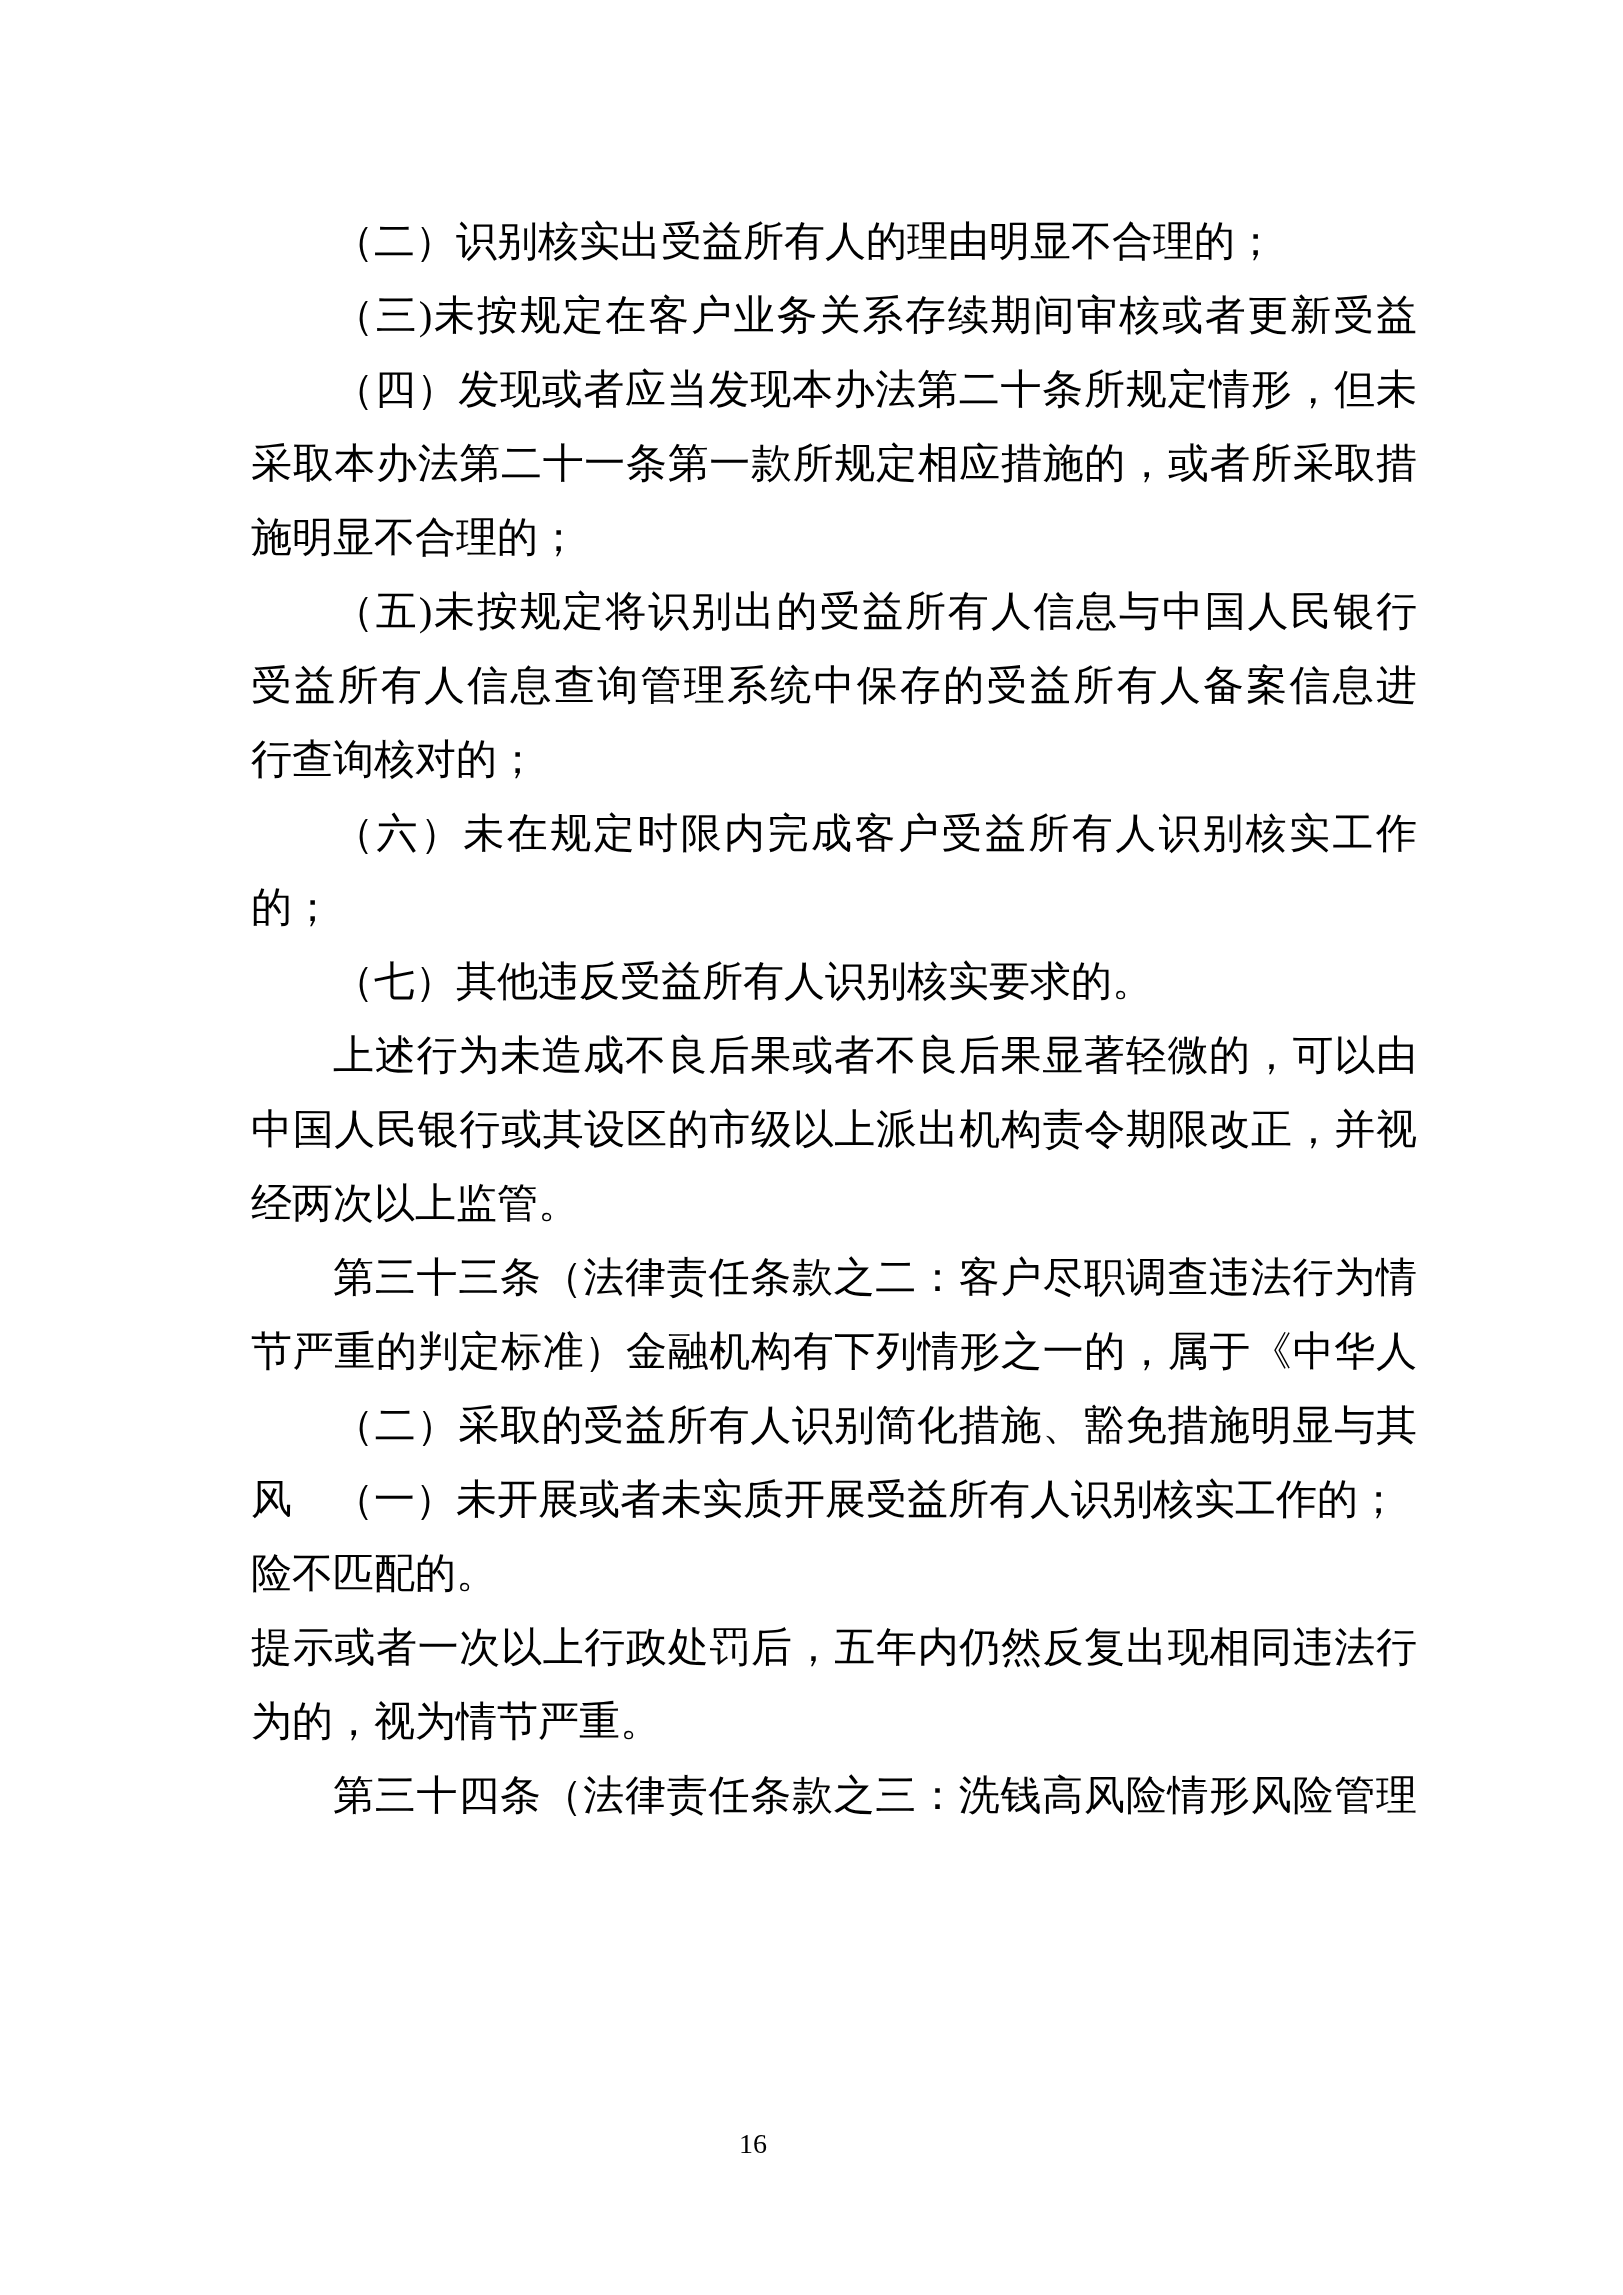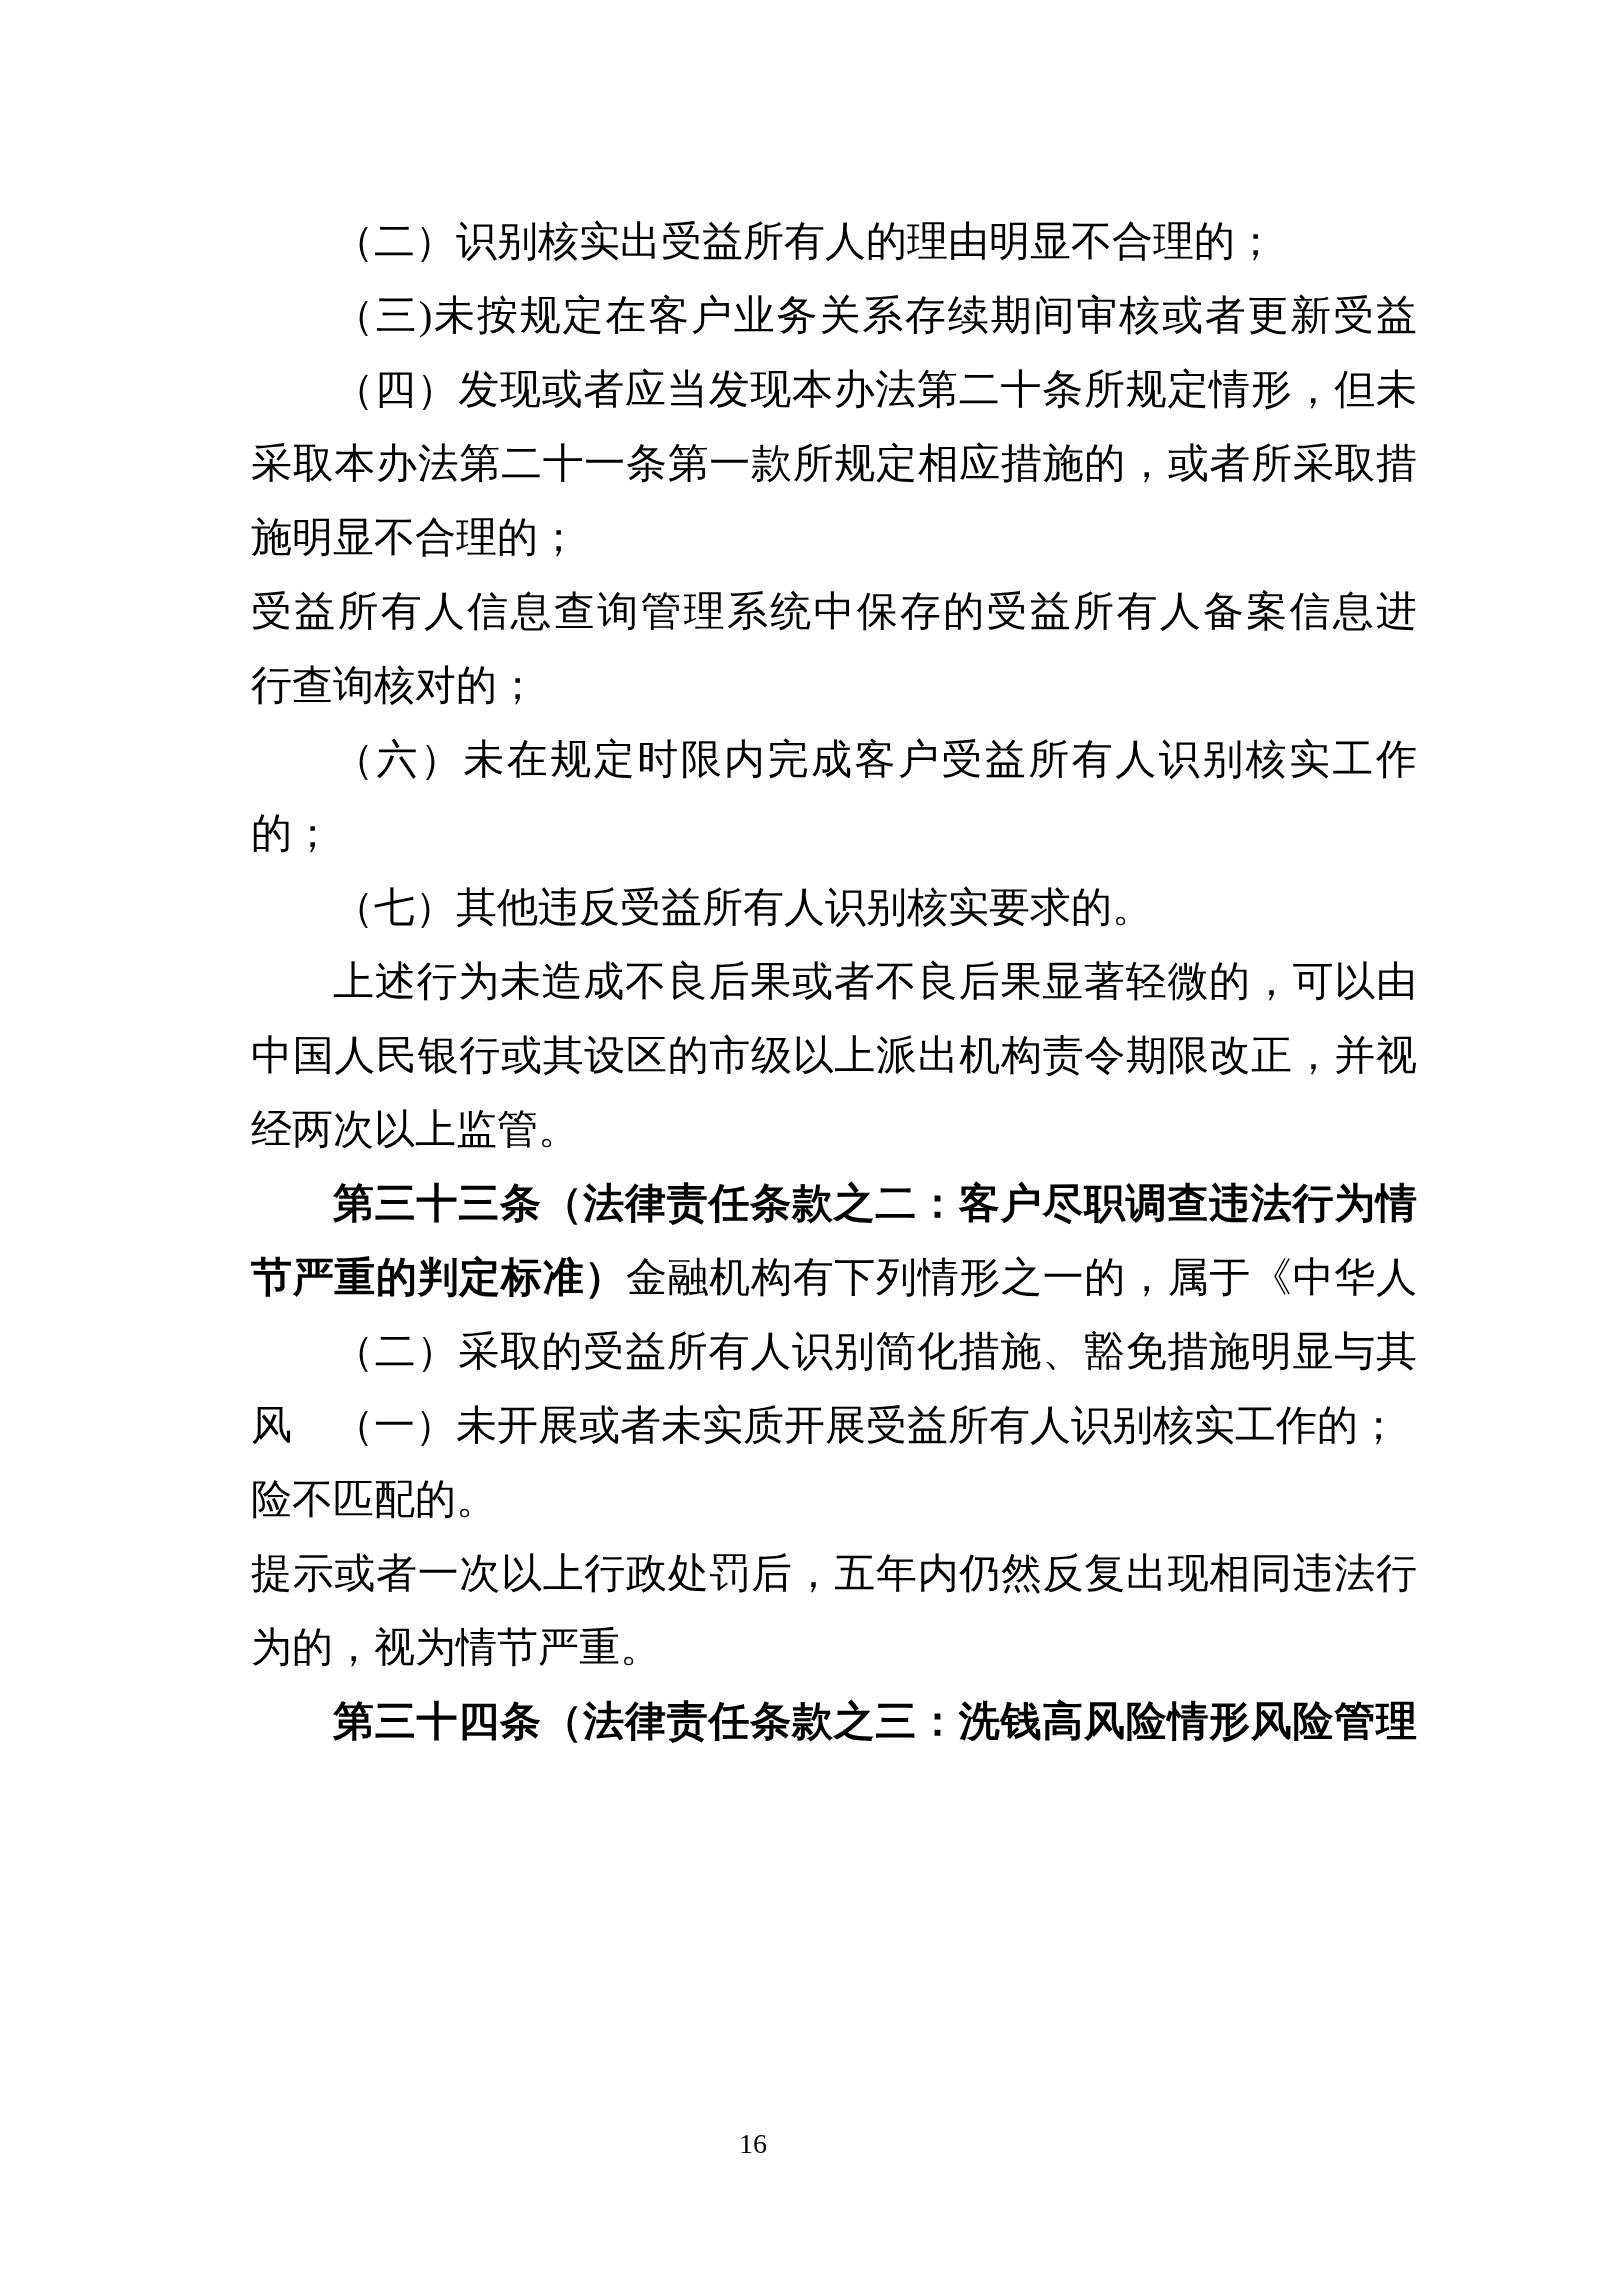--- a/index.html
+++ b/index.html
@@ -39,21 +39,21 @@
   .ln.j {
     white-space: normal;
     text-align: justify;
     text-align-last: justify;
     text-justify: inter-character;
   }
   .ln.ind {
     text-indent: 82px;
   }
   .b {
-    font-weight: 700;
+    font-weight: 400;
   }
   .page-number {
     position: absolute;
     left: 685px;
     top: 2126px;
     width: 82px;
     text-align: right;
     font-size: 28px;
     line-height: 36px;
   }
@@ -62,20 +62,21 @@
 <body>
 
 <div class="page">
   <div class="text-block">
 
     <div class="ln ind"><span class="b"></span><span>（二）识别核实出受益所有人的理由明显不合理的；</span></div>
     <div class="ln ind j"><span class="b"></span><span>（三)未按规定在客户业务关系存续期间审核或者更新受益</span></div>
     <div class="ln ind j"><span class="b"></span><span>（四）发现或者应当发现本办法第二十条所规定情形，但未</span></div>
     <div class="ln j"><span class="b"></span><span>采取本办法第二十一条第一款所规定相应措施的，或者所采取措</span></div>
     <div class="ln"><span class="b"></span><span>施明显不合理的；</span></div>
+    <div class="ln ind j"><span class="b"></span><span>（五)未按规定将识别出的受益所有人信息与中国人民银行</span></div>
     <div class="ln j"><span class="b"></span><span>受益所有人信息查询管理系统中保存的受益所有人备案信息进</span></div>
     <div class="ln"><span class="b"></span><span>行查询核对的；</span></div>
     <div class="ln ind j"><span class="b"></span><span>（六）未在规定时限内完成客户受益所有人识别核实工作</span></div>
     <div class="ln"><span class="b"></span><span>的；</span></div>
     <div class="ln ind"><span class="b"></span><span>（七）其他违反受益所有人识别核实要求的。</span></div>
     <div class="ln ind j"><span class="b"></span><span>上述行为未造成不良后果或者不良后果显著轻微的，可以由</span></div>
     <div class="ln j"><span class="b"></span><span>中国人民银行或其设区的市级以上派出机构责令期限改正，并视</span></div>
     <div class="ln"><span class="b"></span><span>经两次以上监管。</span></div>
     <div class="ln ind j"><span class="b">第三十三条（法律责任条款之二：客户尽职调查违法行为情</span><span></span></div>
     <div class="ln j"><span class="b">节严重的判定标准）</span><span>金融机构有下列情形之一的，属于《中华人</span></div>

